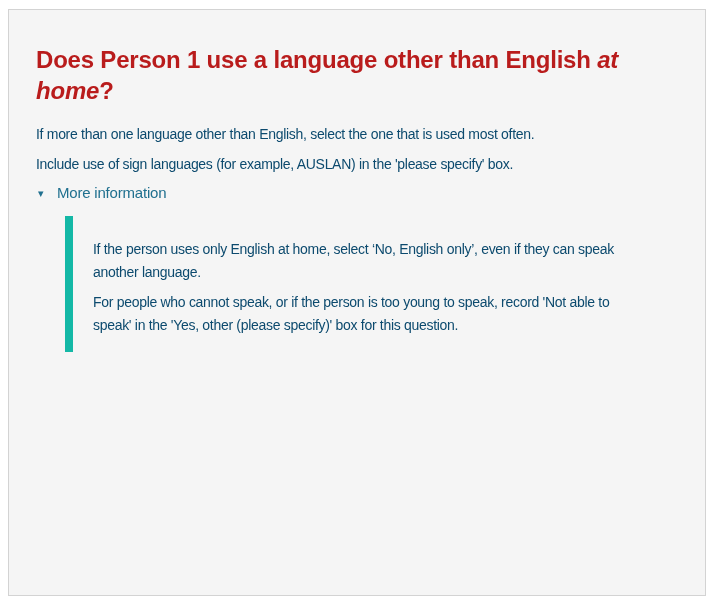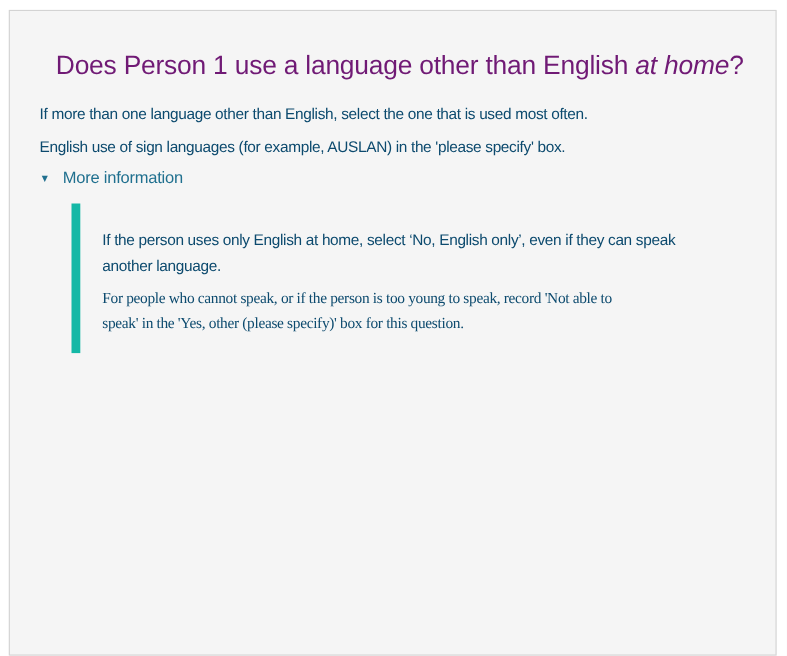--- a/index.html
+++ b/index.html
@@ -17,24 +17,23 @@
     width: 698px; height: 587px;
     background: #f5f5f5;
     border: 1px solid #d3d3d3;
     padding: 34px 20px 0 27px;
   }
   .question-title {
     margin: 0 0 17px 0;
     max-width: 640px;
     font-size: 24px;
     line-height: 31px;
-    font-weight: 400;
-    color: #701a75;
+    font-weight: 700;
+    color: #b91c1c;
     letter-spacing: -0.2px;
-    text-align: right;
   }
   .question-title .em { font-style: italic; }
   .para {
     margin: 0 0 7px 0;
     font-size: 14px;
     line-height: 23px;
     color: #0c4a6e;
     letter-spacing: -0.3px;
     white-space: nowrap;
   }
@@ -57,32 +56,32 @@
     color: var(--accent);
     font-size: 15px;
     line-height: 18px;
     letter-spacing: -0.2px;
   }
   .info-panel {
     margin: 14px 0 0 29px;
     border-left: 8px solid #14b8a6;
     padding: 22px 0 3px 20px;
   }
-  .info-panel .para:last-child { margin-bottom: 12px; font-family: Liberation Serif, serif; }
+  .info-panel .para:last-child { margin-bottom: 12px; }
 </style>
 </head>
 <body>
 
 <div class="card">
 
   <h1 class="question-title"><span>Does Person 1 use a language other than English </span><span class="em">at home</span><span>?</span></h1>
 
   <div>
     <p class="para">If more than one language other than English, select the one that is used most often.</p>
-    <p class="para">English use of sign languages (for example, AUSLAN) in the 'please specify' box.</p>
+    <p class="para">Include use of sign languages (for example, AUSLAN) in the 'please specify' box.</p>
   </div>
 
   <button class="more-info-row">
     <span class="chevron">▾</span>
     <span class="more-info-link">More information</span>
   </button>
 
   <div class="info-panel">
     <p class="para">If the person uses only English at home, select ‘No, English only’, even if they can speak<br>another language.</p>
     <p class="para">For people who cannot speak, or if the person is too young to speak, record 'Not able to<br>speak' in the 'Yes, other (please specify)' box for this question.</p>

